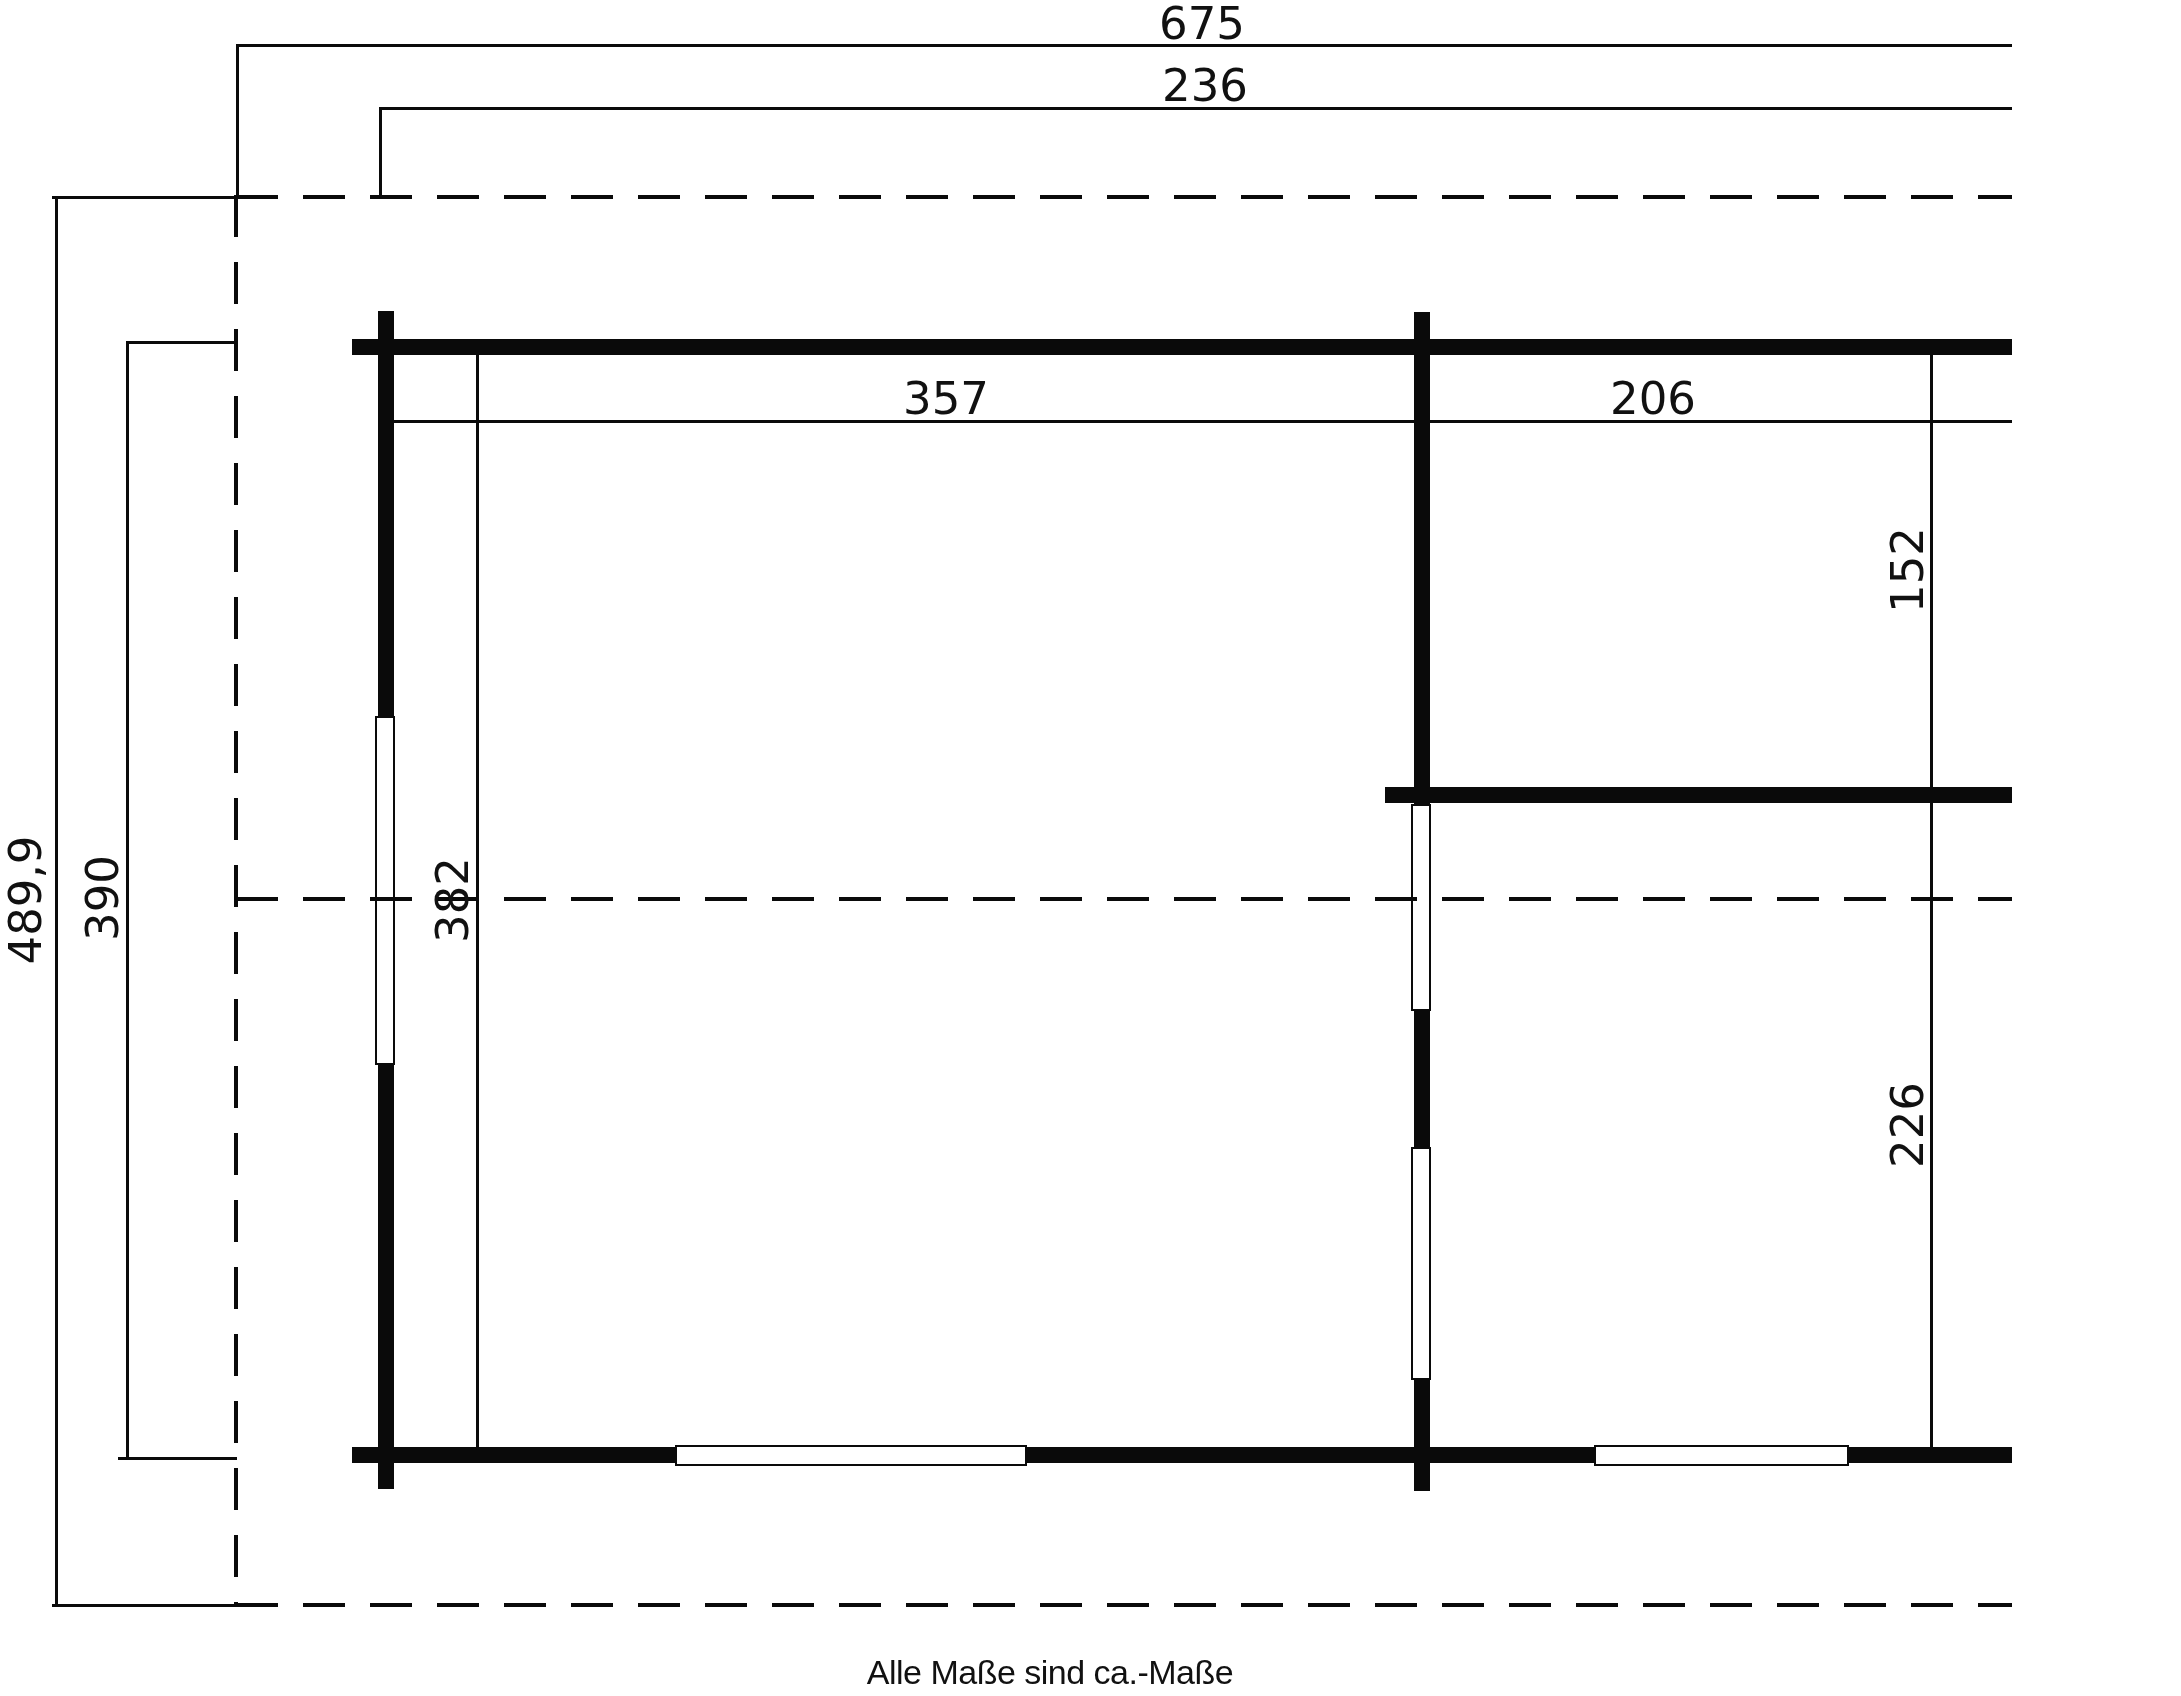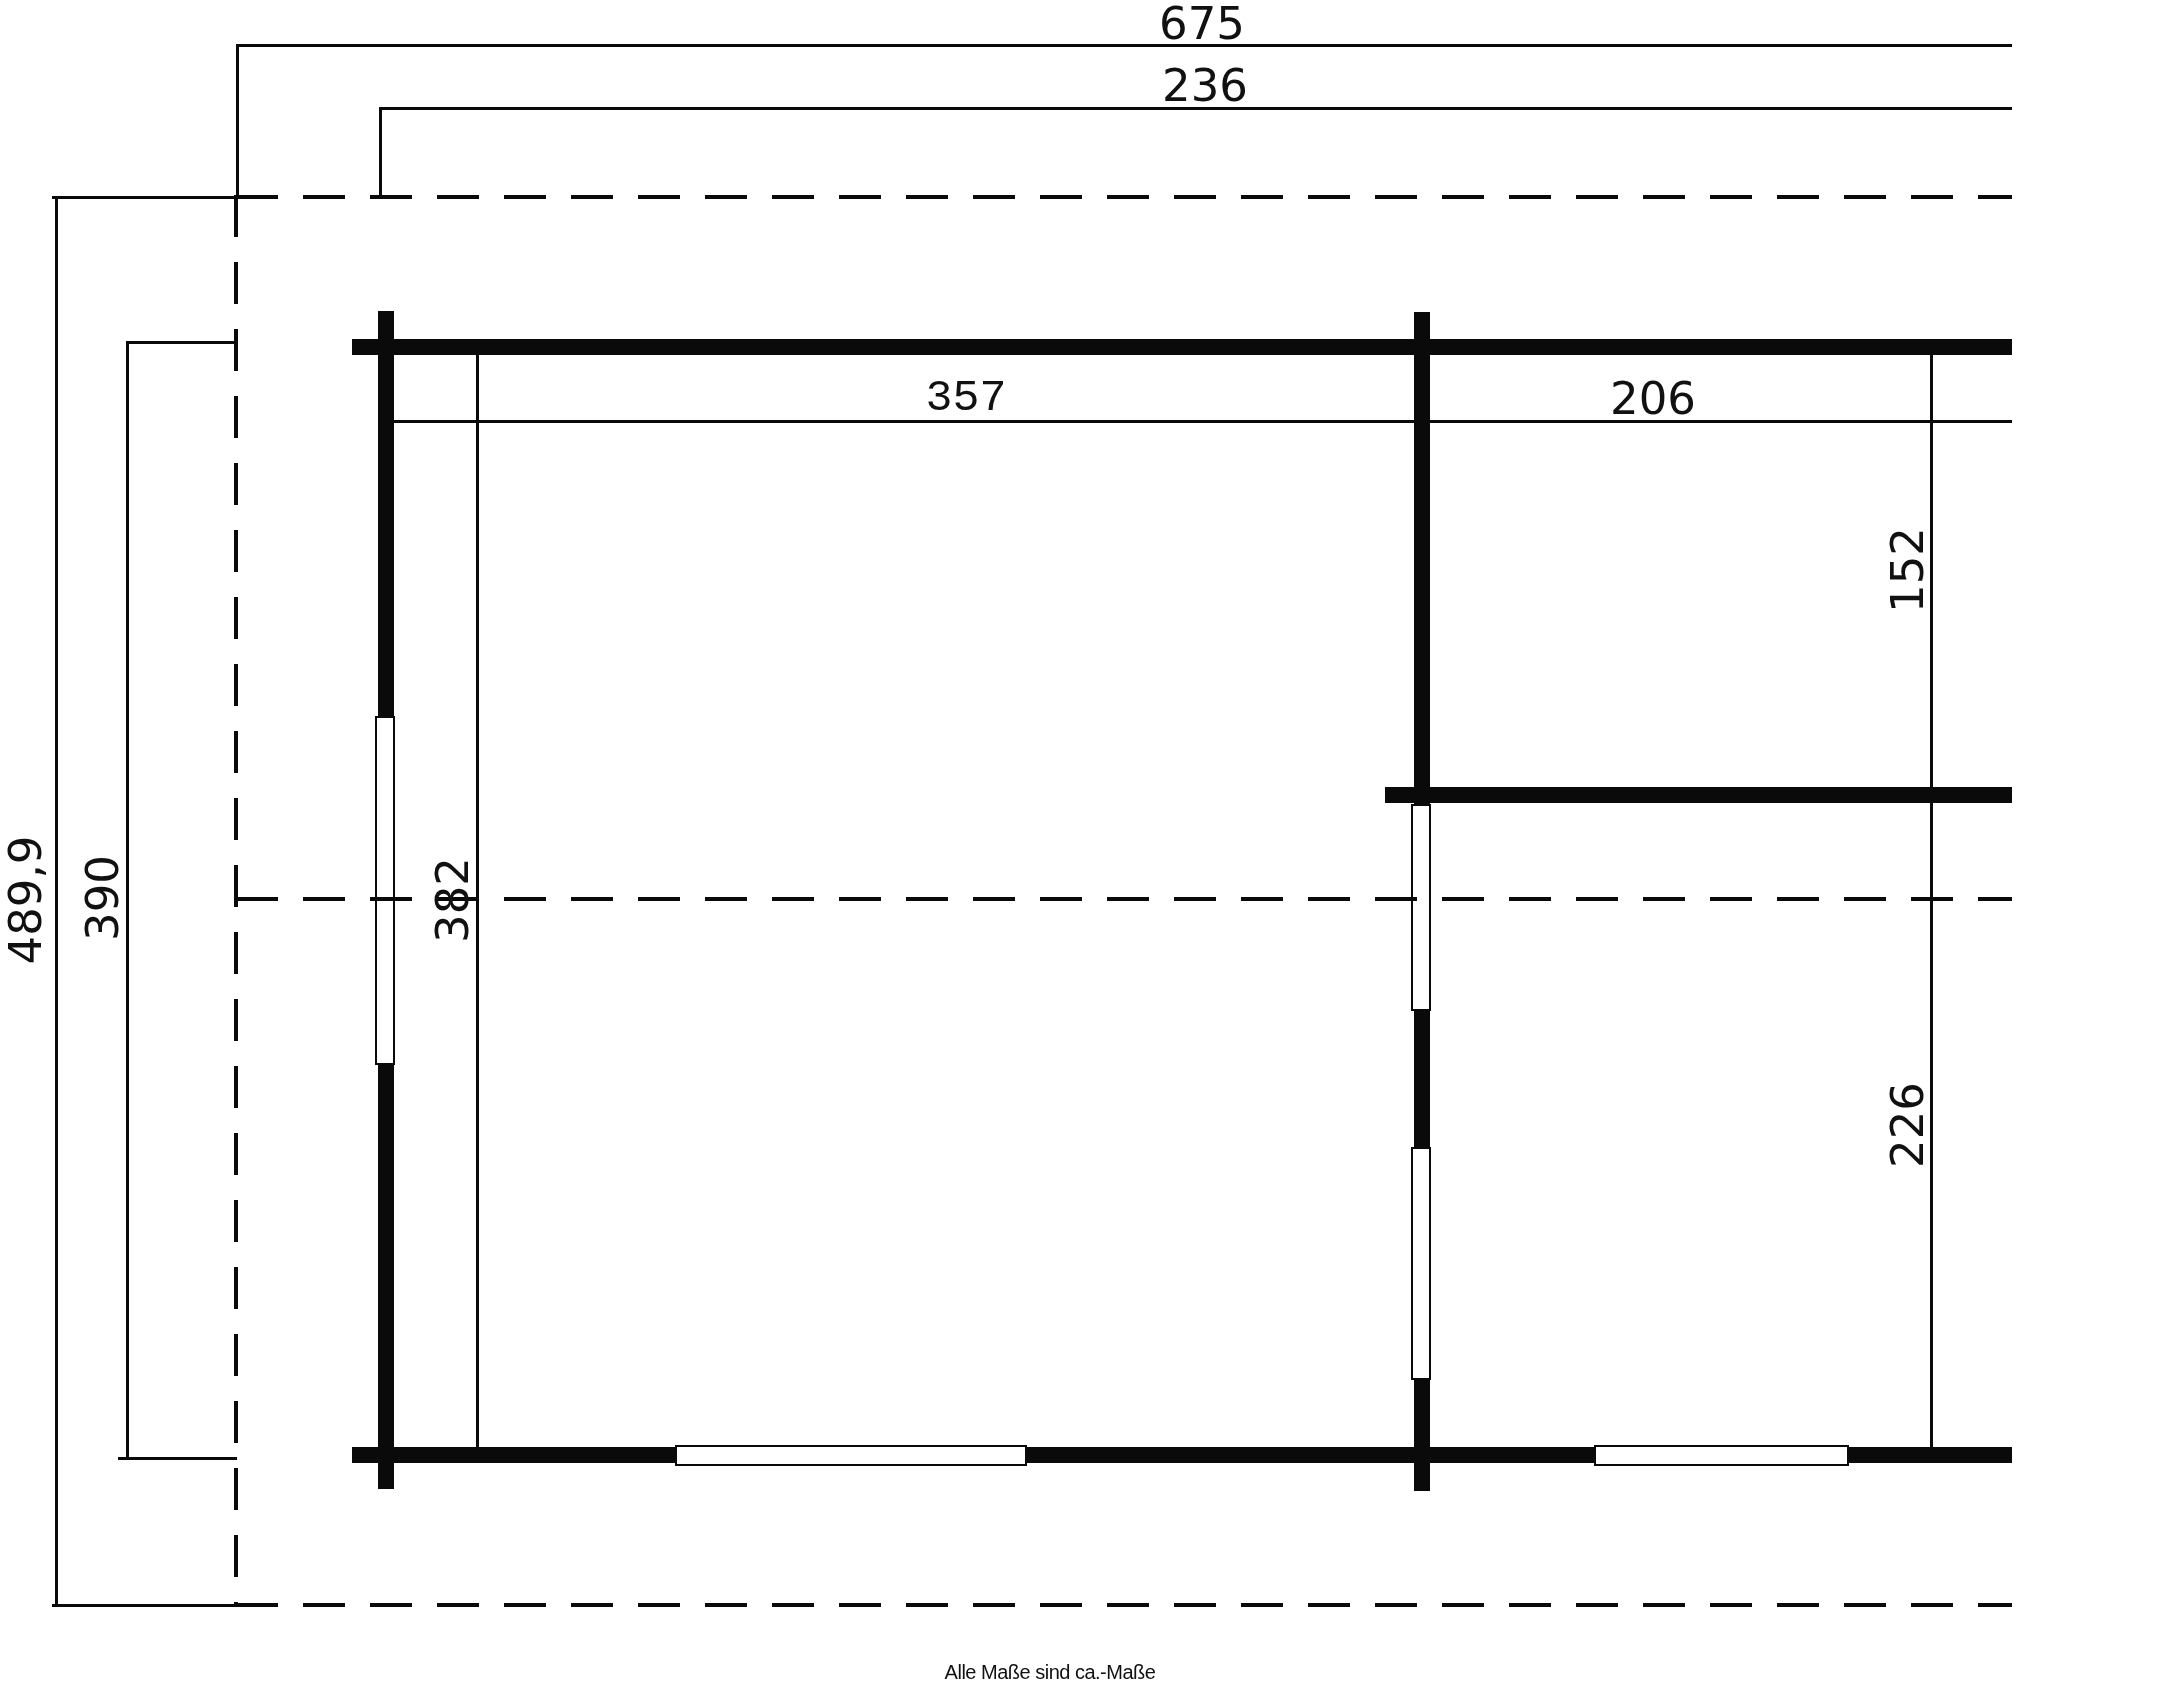--- a/index.html
+++ b/index.html
@@ -5,21 +5,21 @@
   html,body{margin:0;padding:0;background:#ffffff;}
   #canvas{position:relative;width:2012px;height:1696px;background:#ffffff;overflow:hidden;
           font-family:"DejaVu Sans",sans-serif;}
   .wall{position:absolute;background:#0a0a0a;}
   .tl{position:absolute;background:#0a0a0a;}
   .win{position:absolute;background:#ffffff;border:2.7px solid #0a0a0a;box-sizing:border-box;}
   .dash-h{position:absolute;height:3.6px;background:repeating-linear-gradient(90deg,#0a0a0a 0 42px,transparent 42px 67px);}
   .dash-v{position:absolute;width:3.6px;background:repeating-linear-gradient(180deg,#0a0a0a 0 42px,transparent 42px 67px);}
   .dim{position:absolute;font-size:45px;color:#111;white-space:nowrap;transform:translate(-50%,-50%);}
   .dim.rot{transform:translate(-50%,-50%) rotate(-90deg);}
-  .caption{position:absolute;font-family:"Liberation Sans",sans-serif;font-size:20px;color:#111;
+  .caption{position:absolute;font-family:"Liberation Sans",sans-serif;font-size:34px;color:#111;
            white-space:nowrap;transform:translate(-50%,-50%);letter-spacing:-0.5px;}
 </style>
 </head>
 <body>
 
 <div id="canvas">
 
   <div class="dash-h" style="left:236px;top:195px;width:1938px;"></div>
   <div class="dash-h" style="left:236px;top:1603px;width:1938px;"></div>
   <div class="dash-v" style="left:234px;top:195px;height:1411px;"></div>
@@ -60,21 +60,21 @@
   <div class="win" style="left:2013px;top:822px;width:20px;height:158px;"></div>
   <div class="win" style="left:1411px;top:804px;width:20px;height:207px;"></div>
   <div class="win" style="left:1411px;top:1147px;width:20px;height:233px;"></div>
   <div class="win" style="left:675px;top:1445px;width:352px;height:21px;"></div>
   <div class="win" style="left:1594px;top:1445px;width:255px;height:21px;"></div>
 
   <div class="dash-h" style="left:236px;top:897px;width:1938px;"></div>
 
   <div class="dim" style="left:1202px;top:23px;">675</div>
   <div class="dim" style="left:1205px;top:85px;">236</div>
-  <div class="dim" style="left:966px;top:398px;font-family:Liberation Mono, monospace;">357</div>
+  <div class="dim" style="left:946px;top:398px;">357</div>
   <div class="dim" style="left:1653px;top:398px;">206</div>
   <div class="dim rot" style="left:24.5px;top:900px;">489,9</div>
   <div class="dim rot" style="left:102px;top:898px;">390</div>
   <div class="dim rot" style="left:452px;top:900px;">382</div>
   <div class="dim rot" style="left:1907px;top:570px;">152</div>
   <div class="dim rot" style="left:1907px;top:1125px;">226</div>
 
   <div class="caption" style="left:1050px;top:1672px;">Alle Maße sind ca.-Maße</div>
 
 </div>

